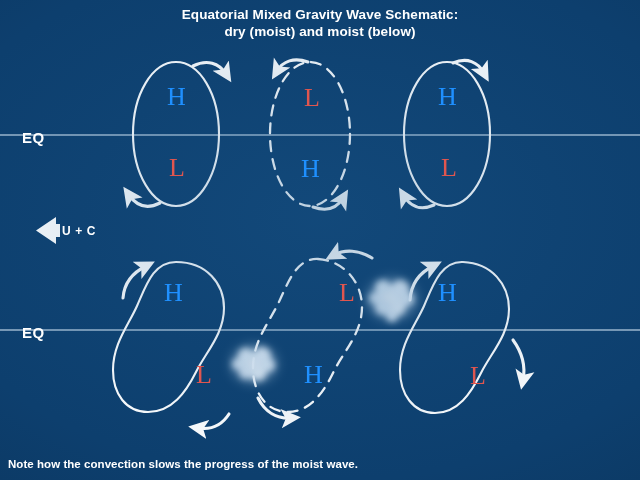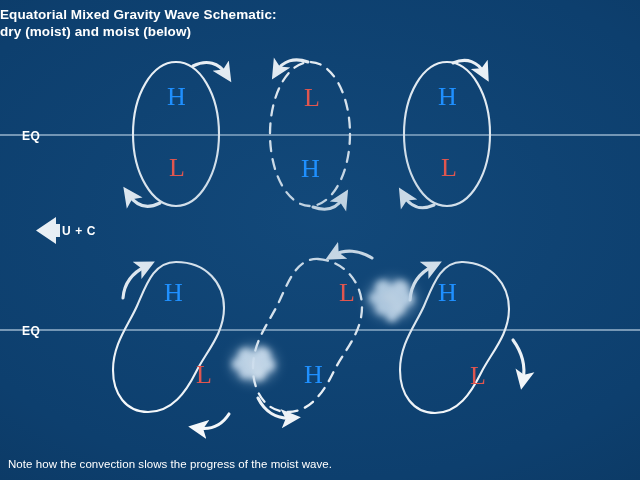--- a/index.html
+++ b/index.html
@@ -26,31 +26,31 @@
   }
   #svg-layer {
     position: absolute;
     left: 0; top: 0;
   }
   .title-block {
     position: absolute;
     left: 0;
     top: 6px;
     width: 640px;
-    text-align: left;
+    text-align: center;
     color: #ffffff;
     font-size: 13.5px;
     font-weight: bold;
     line-height: 17px;
     letter-spacing: 0.1px;
   }
   .eq-label {
     position: absolute;
     color: #ffffff;
-    font-size: 12px;
+    font-size: 15px;
     font-weight: bold;
     letter-spacing: 0.4px;
   }
   #eq-label-top { left: 22px; top: 129px; }
   #eq-label-bottom { left: 22px; top: 324px; }
 
   .hl {
     position: absolute;
     font-family: "Liberation Serif", serif;
     font-size: 26px;
@@ -69,21 +69,21 @@
     font-weight: bold;
     letter-spacing: 0.6px;
     text-align: right;
   }
   .caption {
     position: absolute;
     left: 8px;
     top: 458px;
     color: #ffffff;
     font-size: 11.5px;
-    font-weight: normal;
+    font-weight: bold;
     letter-spacing: 0.05px;
   }
   .copyright {
     position: absolute;
     right: 6px;
     top: 458px;
     color: #ffffff;
     font-size: 10.5px;
     font-weight: bold;
     letter-spacing: 0.05px;

